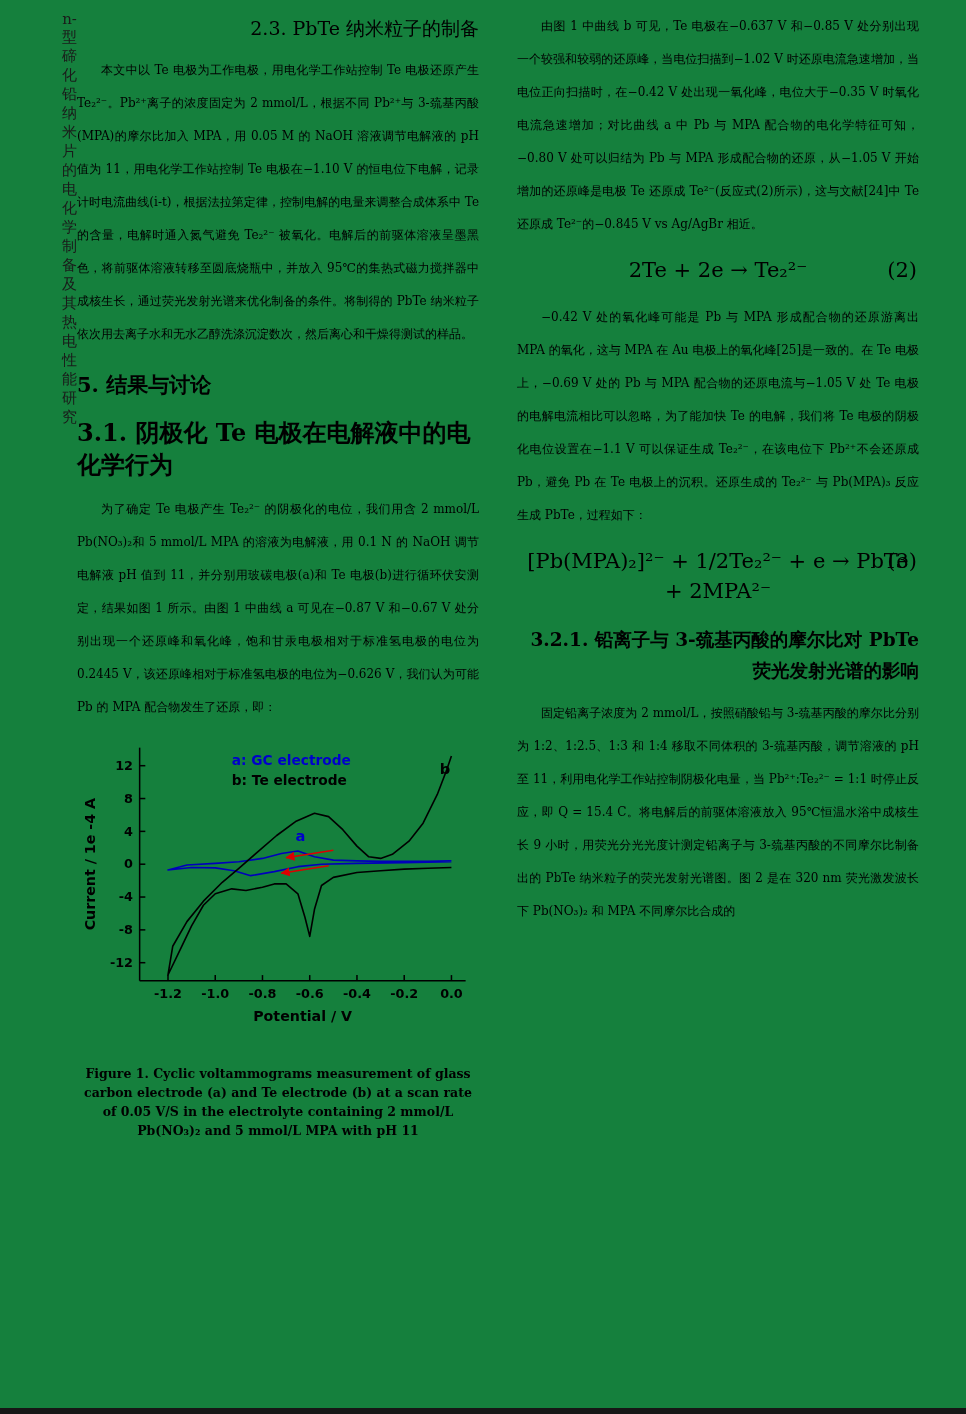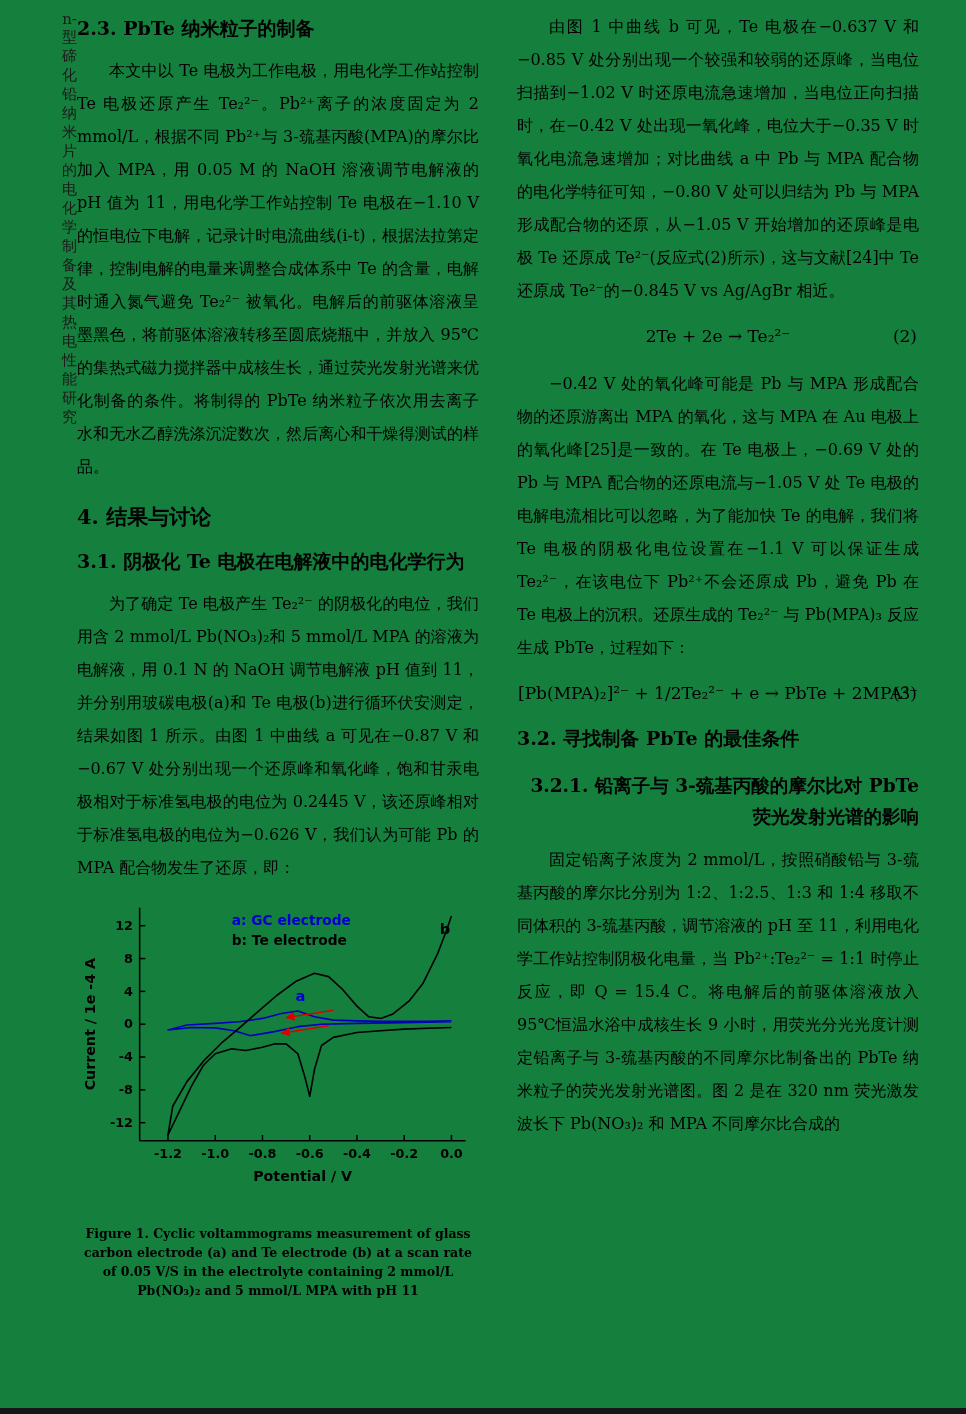--- a/index.html
+++ b/index.html
@@ -7,30 +7,30 @@
   html,body { background:#888; }
   .page {
     width:966px; height:1414px; margin:0 auto; background:#15803d; color:#000;
     font-family:"DejaVu Serif", serif;
     position:relative; padding:10px 62px 0 62px;
     display:flex; flex-direction:row; overflow:hidden;
   }
   .running-head { text-align:center; font-size:15px; color:#1a1a1a; margin-bottom:24px; }
   .columns { display:flex; gap:38px; flex:1 1 auto; }
   .col { width:402px; flex:0 0 402px; }
-  .h-sub   { font-size:19px; font-weight:bold; margin:6px 0 12px; }
+  .h-sub   { font-size:19px; font-weight:normal; margin:6px 0 12px;text-align:right; }
   .h-main  { font-size:21px; font-weight:bold; margin:20px 0 12px; }
-  .h-sub2  { font-size:19px; font-weight:bold; margin:18px 0 12px; }
+  .h-sub2  { font-size:24px; font-weight:bold; margin:18px 0 12px; }
   .h-sub3  { font-size:18.5px; font-weight:bold; margin:18px 0 10px; padding-left:3.4em; text-indent:-3.4em; line-height:1.7;text-align:right; }
   p.body {
-    font-size:16px; line-height:33px; text-align:justify; text-indent:2em;
+    font-size:12px; line-height:33px; text-align:justify; text-indent:2em;
     margin-bottom:2px;
   }
   .equation {
-    position:relative; text-align:center; font-size:17px; margin:14px 0 16px; line-height:30px;
+    position:relative; text-align:center; font-size:21px; margin:14px 0 16px; line-height:30px;
   }
   .equation .eq-num { position:absolute; right:2px; top:0; }
   .figure { margin:12px 0 6px; text-align:center; }
   .figure svg { display:block; margin:0 auto; }
   .cap-en {
     font-size:12.5px; font-weight:bold; text-align:center; line-height:19px; margin-top:10px;
   }
   .bottom-bar { position:absolute; left:0; right:0; bottom:0; height:6px; background:#161616; }
 </style>
 </head>
@@ -39,21 +39,21 @@
 <div class="page">
 
   <div class="running-head">n-型碲化铅纳米片的电化学制备及其热电性能研究</div>
 
   <div class="columns">
 
     <div class="col">
       <div class="h-sub">2.3. PbTe 纳米粒子的制备</div>
       <p class="body">本文中以 Te 电极为工作电极，用电化学工作站控制 Te 电极还原产生 Te₂²⁻。Pb²⁺离子的浓度固定为 2 mmol/L，根据不同 Pb²⁺与 3-巯基丙酸(MPA)的摩尔比加入 MPA，用 0.05 M 的 NaOH 溶液调节电解液的 pH 值为 11，用电化学工作站控制 Te 电极在−1.10 V 的恒电位下电解，记录计时电流曲线(i-t)，根据法拉第定律，控制电解的电量来调整合成体系中 Te 的含量，电解时通入氮气避免 Te₂²⁻ 被氧化。电解后的前驱体溶液呈墨黑色，将前驱体溶液转移至圆底烧瓶中，并放入 95℃的集热式磁力搅拌器中成核生长，通过荧光发射光谱来优化制备的条件。将制得的 PbTe 纳米粒子依次用去离子水和无水乙醇洗涤沉淀数次，然后离心和干燥得测试的样品。</p>
 
-      <div class="h-main">4. 结果与讨论</div>
+      <div class="h-main">5. 结果与讨论</div>
       <div class="h-sub2">3.1. 阴极化 Te 电极在电解液中的电化学行为</div>
       <p class="body">为了确定 Te 电极产生 Te₂²⁻ 的阴极化的电位，我们用含 2 mmol/L Pb(NO₃)₂和 5 mmol/L MPA 的溶液为电解液，用 0.1 N 的 NaOH 调节电解液 pH 值到 11，并分别用玻碳电极(a)和 Te 电极(b)进行循环伏安测定，结果如图 1 所示。由图 1 中曲线 a 可见在−0.87 V 和−0.67 V 处分别出现一个还原峰和氧化峰，饱和甘汞电极相对于标准氢电极的电位为 0.2445 V，该还原峰相对于标准氢电极的电位为−0.626 V，我们认为可能 Pb 的 MPA 配合物发生了还原，即：</p>
 
 
       <div class="figure">
         <svg width="398" height="318" viewBox="0 0 420 335" font-family="DejaVu Sans, sans-serif">
             <defs>
               <marker id="arr" markerWidth="8" markerHeight="8" refX="5.5" refY="3" orient="auto">
                 <path d="M0,0 L6,3 L0,6 z" fill="#dd0000"></path>
               </marker>
@@ -112,21 +112,20 @@
         <span class="eq-num">(2)</span>
       </div>
 
       <p class="body">−0.42 V 处的氧化峰可能是 Pb 与 MPA 形成配合物的还原游离出 MPA 的氧化，这与 MPA 在 Au 电极上的氧化峰[25]是一致的。在 Te 电极上，−0.69 V 处的 Pb 与 MPA 配合物的还原电流与−1.05 V 处 Te 电极的电解电流相比可以忽略，为了能加快 Te 的电解，我们将 Te 电极的阴极化电位设置在−1.1 V 可以保证生成 Te₂²⁻，在该电位下 Pb²⁺不会还原成 Pb，避免 Pb 在 Te 电极上的沉积。还原生成的 Te₂²⁻ 与 Pb(MPA)₃ 反应生成 PbTe，过程如下：</p>
 
       <div class="equation">
         <span class="eq-body">[Pb(MPA)₂]²⁻ + 1/2Te₂²⁻ + e → PbTe + 2MPA²⁻</span>
         <span class="eq-num">(3)</span>
       </div>
 
-      <div class="h-sub2">3.2. 寻找制备 PbTe 的最佳条件</div>
 
       <div class="h-sub3">3.2.1. 铅离子与 3-巯基丙酸的摩尔比对 PbTe 荧光发射光谱的影响</div>
       <p class="body">固定铅离子浓度为 2 mmol/L，按照硝酸铅与 3-巯基丙酸的摩尔比分别为 1:2、1:2.5、1:3 和 1:4 移取不同体积的 3-巯基丙酸，调节溶液的 pH 至 11，利用电化学工作站控制阴极化电量，当 Pb²⁺:Te₂²⁻ = 1:1 时停止反应，即 Q = 15.4 C。将电解后的前驱体溶液放入 95℃恒温水浴中成核生长 9 小时，用荧光分光光度计测定铅离子与 3-巯基丙酸的不同摩尔比制备出的 PbTe 纳米粒子的荧光发射光谱图。图 2 是在 320 nm 荧光激发波长下 Pb(NO₃)₂ 和 MPA 不同摩尔比合成的</p>
     </div>
 
   </div>
 
   <div class="bottom-bar"></div>
 </div>
 

